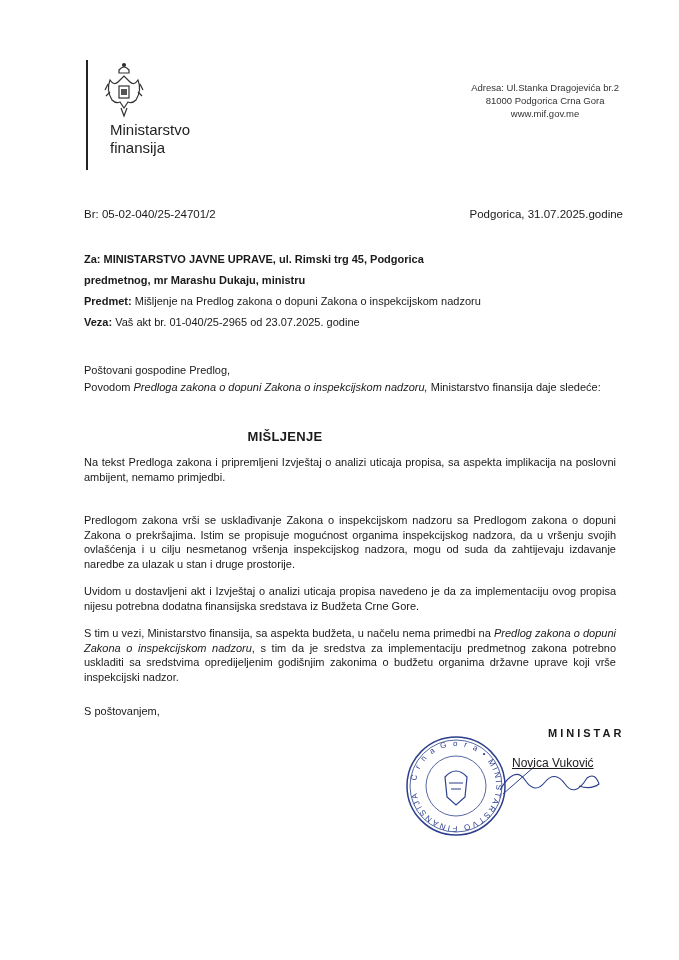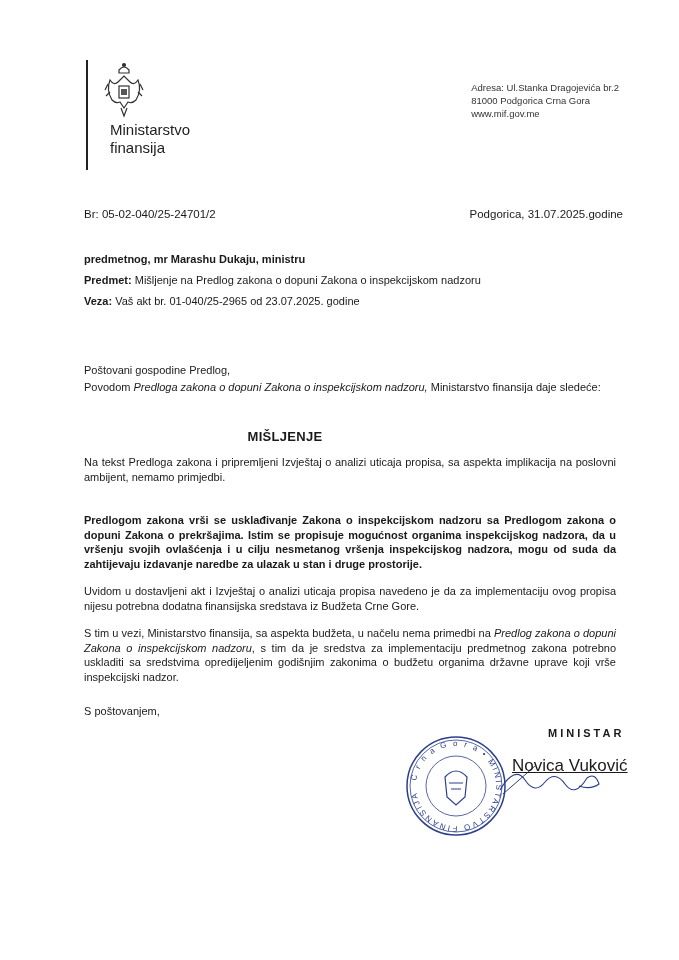--- a/index.html
+++ b/index.html
@@ -2,36 +2,36 @@
 <html><head>
   <meta charset="utf-8">
   <style>
     html, body { margin: 0; padding: 0; background: #ffffff; }
     body { width: 679px; height: 960px; position: relative; overflow: hidden;
            font-family: "Liberation Sans", sans-serif; color: #1a1a1a; }
     .abs { position: absolute; }
     .logo-bar { left: 86px; top: 60px; width: 2px; height: 110px; background: #222; }
     .crest { left: 104px; top: 62px; width: 40px; height: 56px; }
     .ministry-name { left: 110px; top: 121px; font-size: 15px; line-height: 18px; color: #222; }
-    .address { right: 60px; top: 81px; text-align: left; font-size: 9.5px; line-height: 13px; color: #333; }
+    .address { right: 60px; top: 81px; text-align: center; font-size: 9.5px; line-height: 13px; color: #333; }
     .ref-no { left: 84px; top: 208px; font-size: 11.5px; }
     .date { right: 56px; top: 208px; font-size: 11.5px; }
     .to-block { left: 84px; top: 249px; font-size: 11px; line-height: 21px; }
     .to-block b { font-weight: bold; }
     .greeting { left: 84px; top: 364px; font-size: 11px; }
     .intro { left: 84px; top: 380px; width: 532px; font-size: 11px; line-height: 14px; }
     .heading { left: 0; width: 570px; top: 429px; text-align: center; font-size: 13px; font-weight: bold; letter-spacing: 0.3px; }
     .para { left: 84px; width: 532px; font-size: 11px; line-height: 14.5px; text-align: justify; }
     .p1 { top: 455px; }
-    .p2 { top: 513px; font-weight: bold; }
+    .p2 { top: 513px; }
     .p3 { top: 584px; }
     .p4 { top: 626px; }
     .closing { left: 84px; top: 697px; font-size: 11px; margin-top: 8px; }
     .minister-title { left: 512px; top: 727px; font-size: 11px; font-weight: bold; letter-spacing: 3px; padding-left: 36px; }
-    .minister-name { left: 512px; top: 756px; font-size: 17px; text-decoration: underline; }
+    .minister-name { left: 512px; top: 756px; font-size: 12px; text-decoration: underline; }
     .stamp { left: 405px; top: 735px; width: 102px; height: 102px; }
     .signature { left: 495px; top: 760px; width: 110px; height: 40px; }
     i { font-style: italic; }
   </style>
 </head>
 <body>
 
 <div class="abs logo-bar"></div>
 
 <svg class="abs crest" viewBox="0 0 40 56">
@@ -54,20 +54,21 @@
 <div class="abs address">
   <div>Adresa: Ul.Stanka Dragojevića br.2</div>
   <div>81000 Podgorica Crna Gora</div>
   <div>www.mif.gov.me</div>
 </div>
 
 <div class="abs ref-no">Br: 05-02-040/25-24701/2</div>
 <div class="abs date">Podgorica, 31.07.2025.godine</div>
 
 <div class="abs to-block">
+  <div><b>Za:</b> <b>MINISTARSTVO JAVNE UPRAVE,  ul. Rimski trg 45, Podgorica</b></div>
   <div><b>predmetnog, mr Marashu Dukaju, ministru</b></div>
   <div><b>Predmet:</b> <span>Mišljenje na Predlog zakona o dopuni Zakona o inspekcijskom nadzoru</span></div>
   <div><b>Veza:</b> <span>Vaš akt br. 01-040/25-2965 od 23.07.2025. godine</span></div>
 </div>
 
 <div class="abs greeting">Poštovani gospodine Predlog,</div>
 
 <div class="abs intro"><span>Povodom </span><i>Predloga zakona o dopuni Zakona o inspekcijskom nadzoru,</i><span> Ministarstvo finansija daje sledeće:</span></div>
 
 <div class="abs heading">MIŠLJENJE</div>

